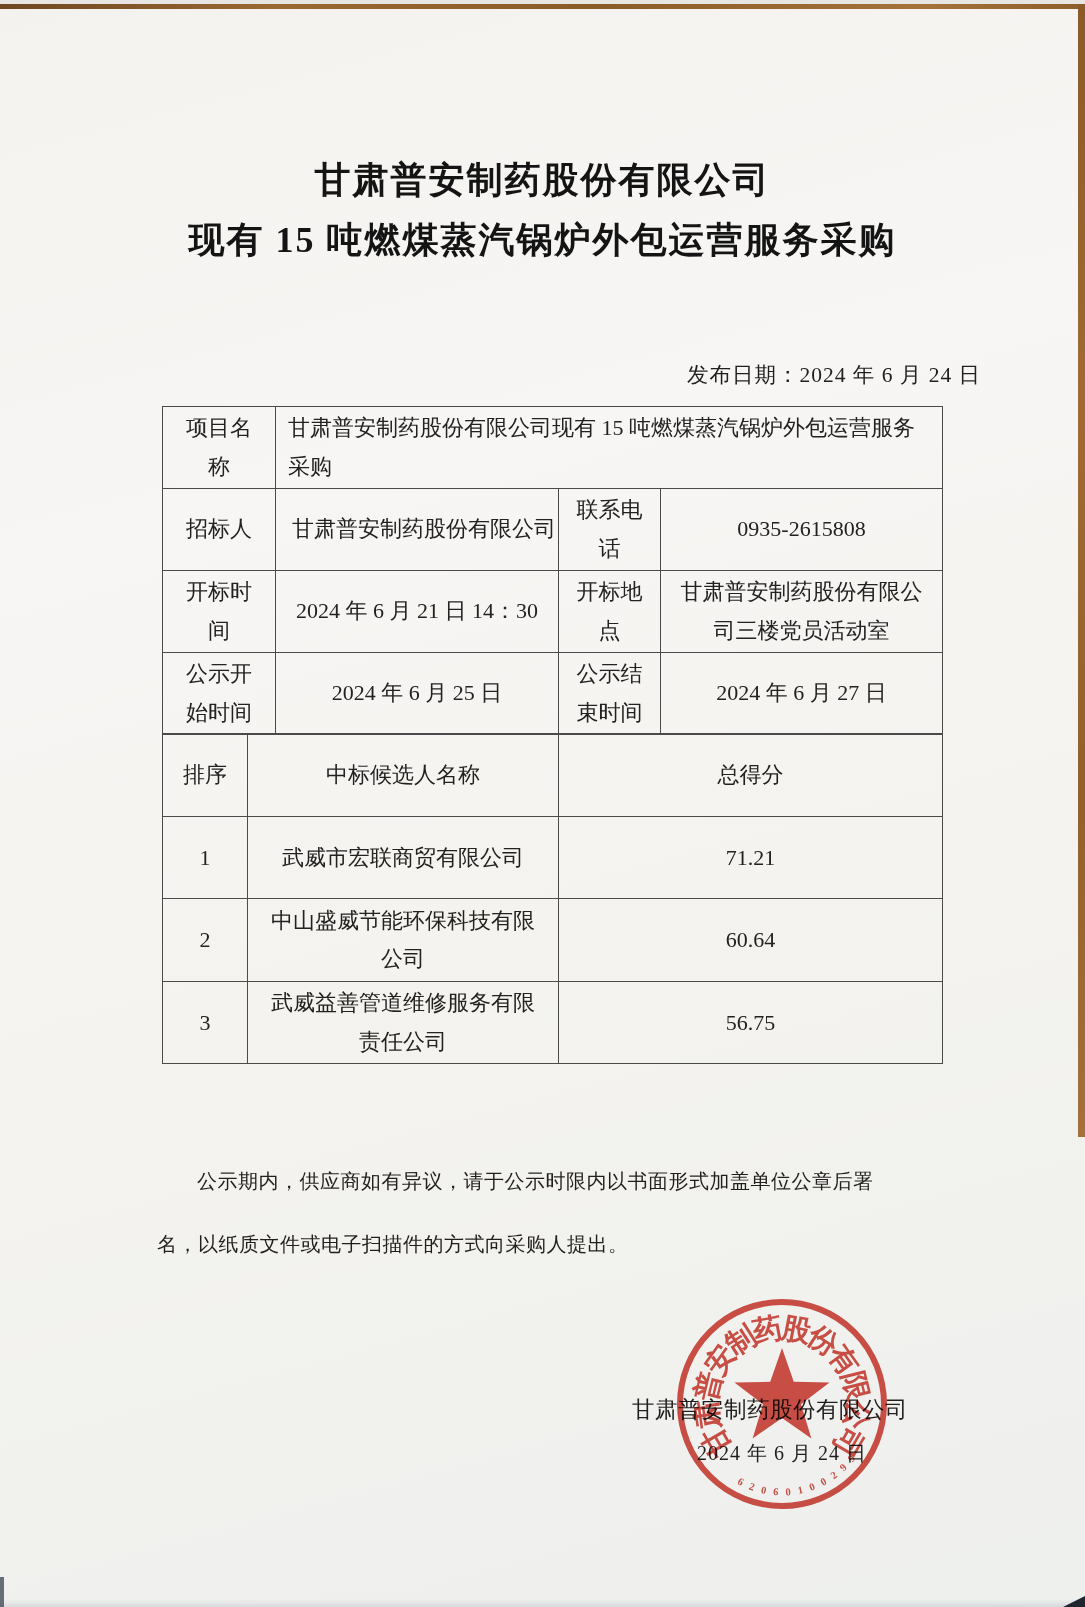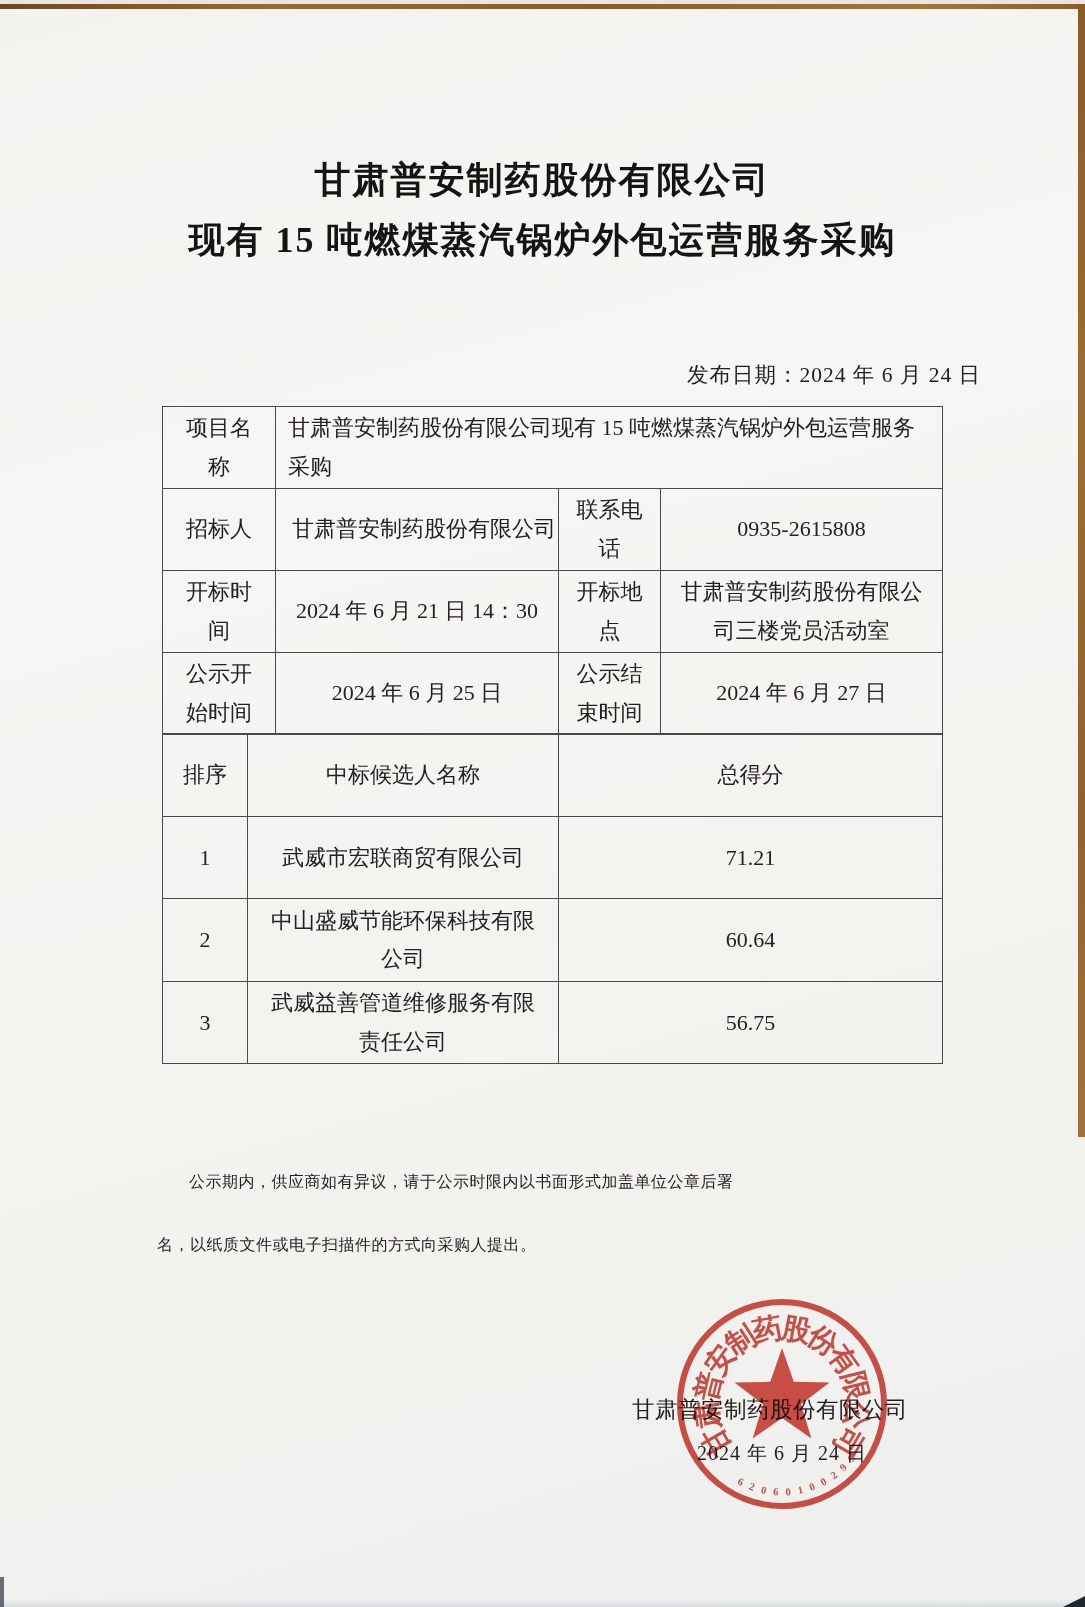--- a/index.html
+++ b/index.html
@@ -34,21 +34,21 @@
   table{border-collapse:collapse;table-layout:fixed;width:780px;}
   table.lower{margin-top:-1.6px;}
   td{border:1.6px solid #4a4a4a;text-align:center;vertical-align:middle;
     font-size:22px;line-height:1.75;padding:2px 16px;color:#242220;}
   td.val-left{text-align:left;padding:2px 12px;}
   td.name-cell{padding:2px 14px;}
   .nowrap{white-space:nowrap;}
   tr.h81{height:81px}tr.h82{height:82px}tr.h78{height:78px}tr.h83{height:83px}
 
   .notice{position:absolute;top:1146px;left:157px;width:777px;
-    font-size:16px;line-height:63px;letter-spacing:.5px;}
+    font-size:20px;line-height:63px;letter-spacing:.5px;}
   .notice .l1{text-indent:2em;}
 
   .sig-name{position:absolute;top:1390px;left:630px;width:280px;text-align:center;
     font-size:22.5px;letter-spacing:.5px;}
   .sig-date{position:absolute;top:1436px;left:632px;width:300px;text-align:center;
     font-size:20px;letter-spacing:1px;}
 
   .stamp{position:absolute;left:657px;top:1275px;width:250px;height:250px;
     opacity:.88;mix-blend-mode:multiply;}
   .stamp text{font-family:"Liberation Serif","DejaVu Serif",serif;font-weight:bold;}

